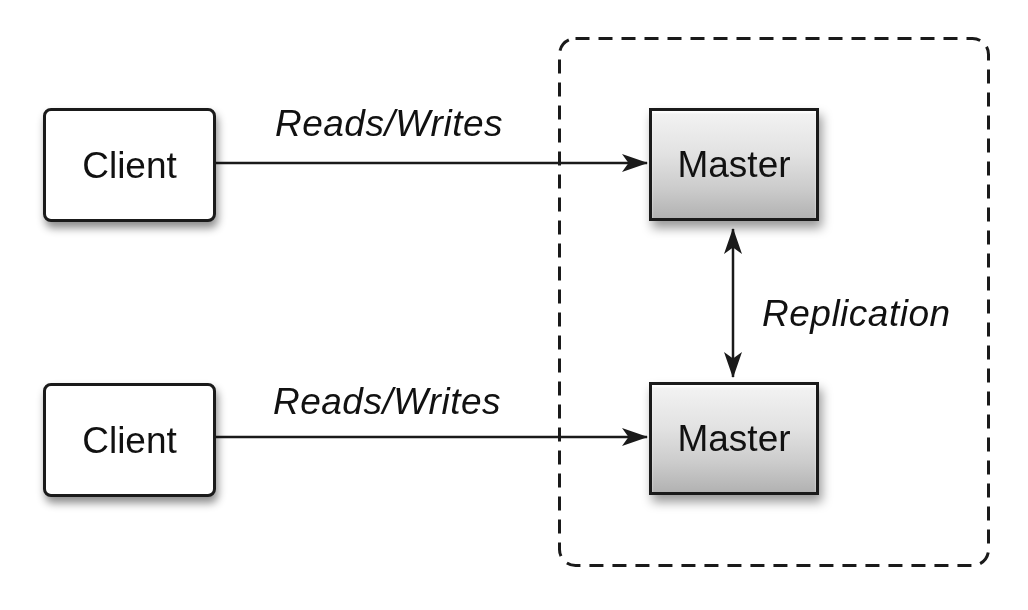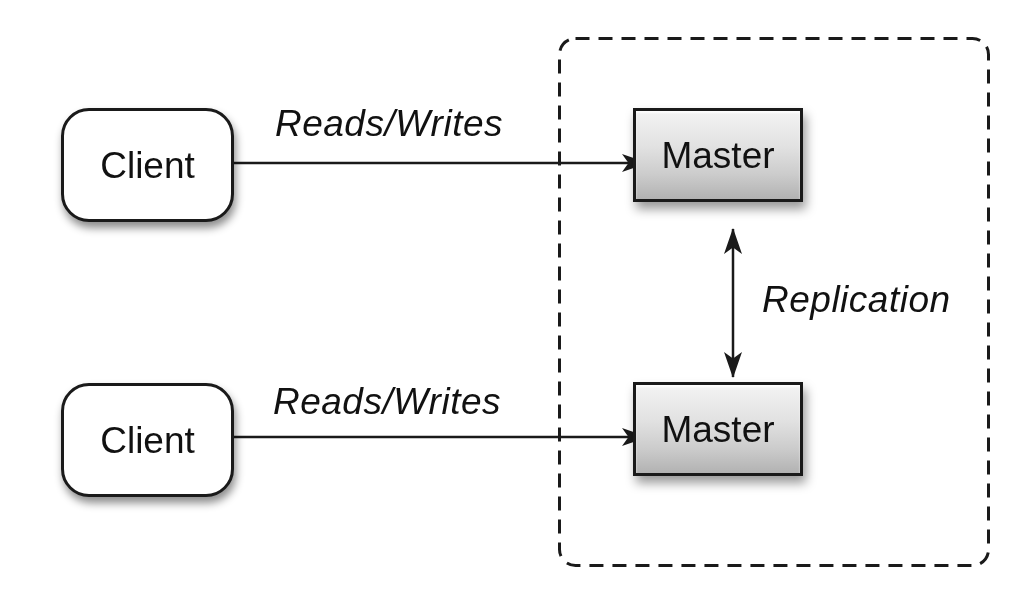--- a/index.html
+++ b/index.html
@@ -29,34 +29,34 @@
     border: 3px solid var(--stroke, #1a1a1a);
     display: flex;
     align-items: center;
     justify-content: center;
     font-size: 37px;
     line-height: 1;
     z-index: 2;
   }
 
   .client {
-    left: 61px;
+    left: 43px;
     width: 173px;
     height: 114px;
     background: var(--node_fill, #ffffff);
-    border-radius: 28px;
+    border-radius: 8px;
     box-shadow: 2px 6px 9px rgba(0,0,0,0.45);
   }
   .client.pos-top    { top: 108px; }
   .client.pos-bottom { top: 383px; }
 
   .master {
-    left: 633px;
+    left: 649px;
     width: 170px;
-    height: 94px;
+    height: 113px;
     background: linear-gradient(180deg,
       var(--master_fill_top, #f3f3f3) 0%,
       #e2e2e2 40%,
       #cccccc 72%,
       var(--master_fill_bottom, #b2b2b2) 100%);
     box-shadow: 3px 7px 10px rgba(0,0,0,0.40), inset 0 2px 2px rgba(255,255,255,0.85);
   }
   .master.pos-top    { top: 108px; }
   .master.pos-bottom { top: 382px; }
 
@@ -65,21 +65,21 @@
     font-size: 37px;
     line-height: 44px;
     white-space: nowrap;
     color: var(--text, #111111);
     z-index: 3;
     letter-spacing: 0.5px;
     font-style: italic;
   }
   .lbl-rw-top    { left: 389px; top: 102px; transform: translateX(-50%); }
   .lbl-rw-bottom { left: 387px; top: 380px; transform: translateX(-50%); }
-  .lbl-replication { left: 762px; top: 278px; }
+  .lbl-replication { left: 762px; top: 292px; }
 </style>
 </head>
 <body>
 
 <div class="stage">
 
   <svg class="overlay" viewBox="0 0 1028 610" xmlns="http://www.w3.org/2000/svg">
     <defs>
       <marker id="arrow" viewBox="0 0 26 18" refX="25" refY="9" markerWidth="26" markerHeight="18" markerUnits="userSpaceOnUse" orient="auto-start-reverse">
         <path d="M0,0 L26,9 L0,18 L6.5,9 Z" fill="#1a1a1a"></path>

